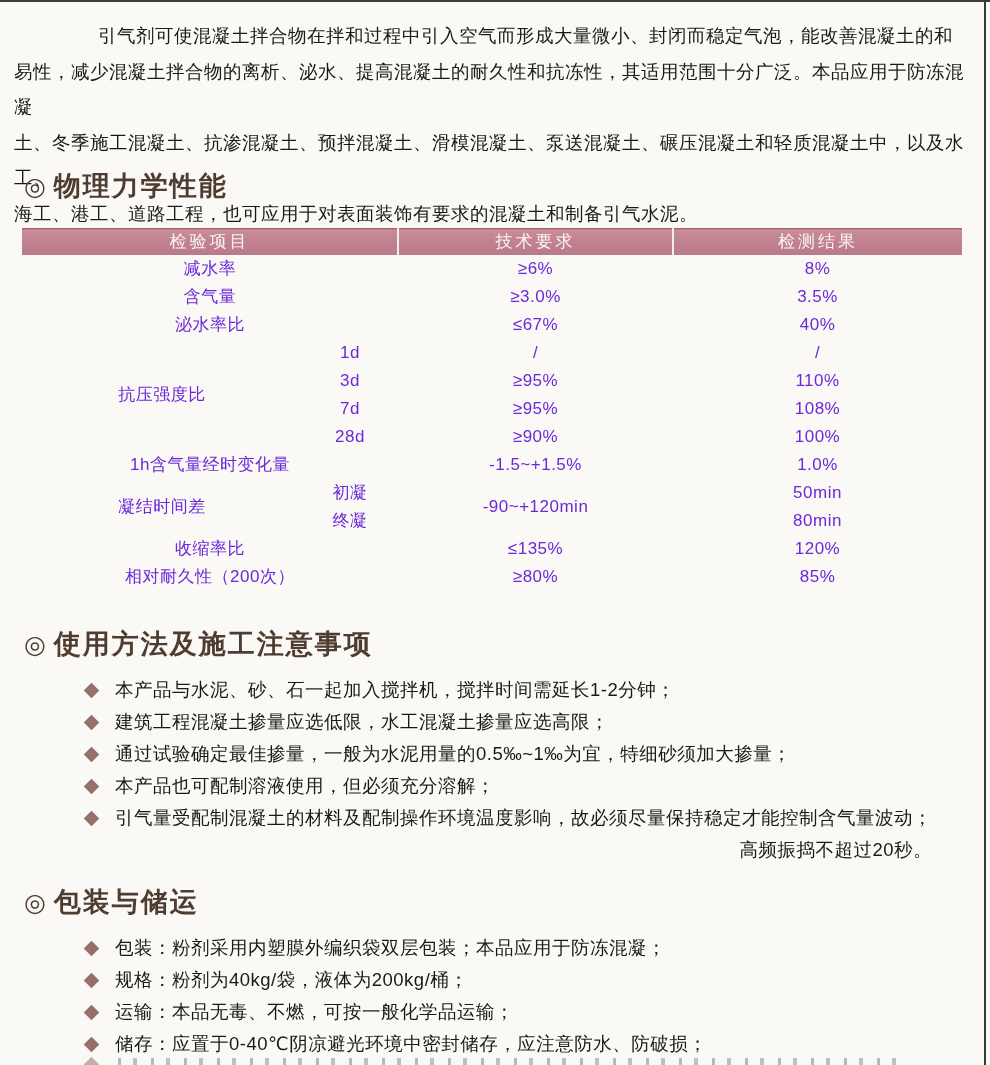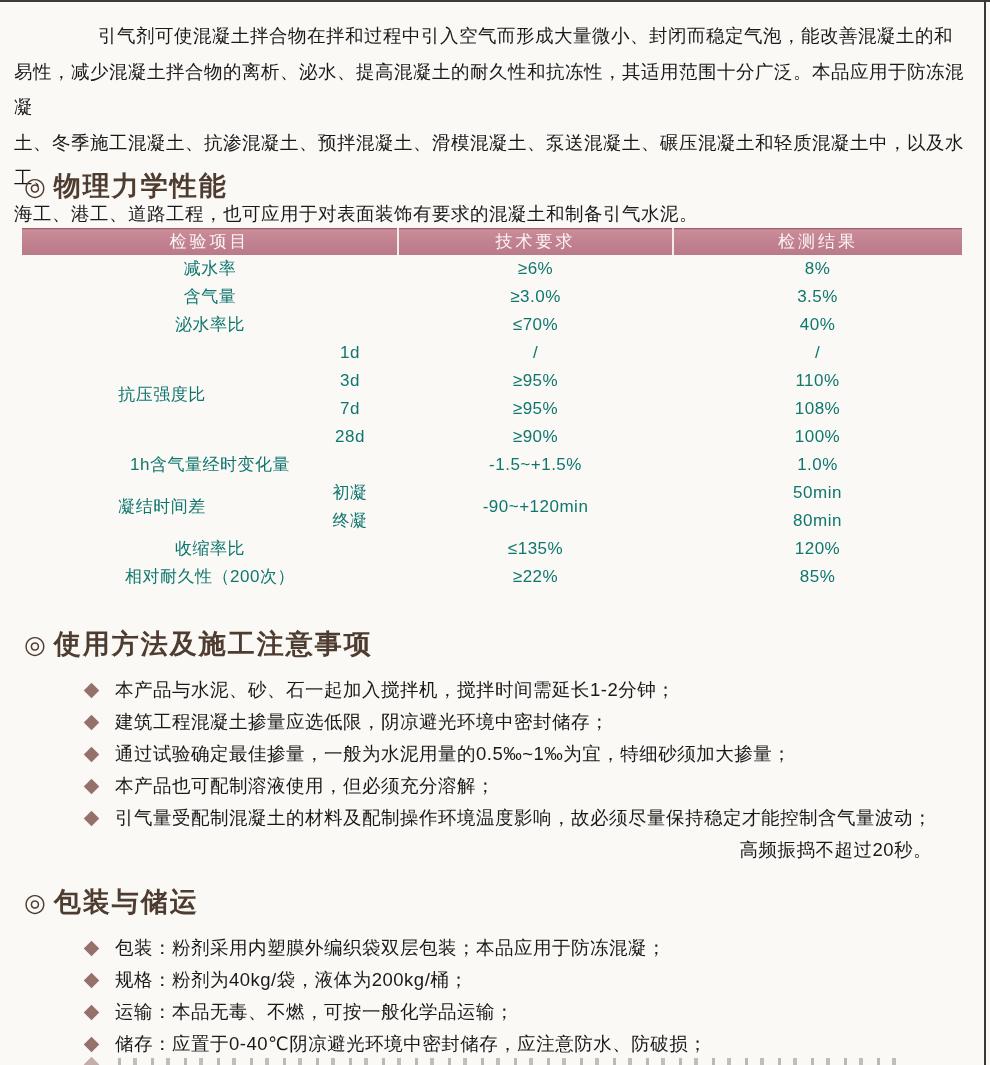--- a/index.html
+++ b/index.html
@@ -32,21 +32,21 @@
 
   .perf-table { position:absolute; top:228px; left:22px; }
   table { border-collapse:collapse; table-layout:fixed; width:940px; }
   th {
     height:26px; font-size:17px; font-weight:normal; letter-spacing:3px;
     color:#faf4f2; 
     background:linear-gradient(180deg,#ca8c97 0%, #c08090 55%, #b97a86 100%);
     border-top:1px solid #9e606c;
   }
   th.sep { border-left:2px solid #f1ede9;margin-top:8px; }
-  td { height:28px; text-align:center; font-size:17px; color:#0f766e; letter-spacing:0.5px; }
+  td { height:28px; text-align:center; font-size:17px; color:#6d28d9; letter-spacing:0.5px; }
 
   .bullet-list { position:absolute; left:86px; width:880px;text-align:right; }
   #usage-list { top:674px; }
   #packaging-list { top:932px; }
   .bullet-row { display:flex; align-items:flex-start; }
   .bullet-diamond {
     flex:none; width:11px; height:11px; background:#96716b;
     transform:rotate(45deg); margin:11px 18px 0 0;
   }
   .bullet-text {
@@ -100,21 +100,21 @@
       <td>≥6%</td>
       <td>8%</td>
     </tr>
     <tr>
       <td colspan="2">含气量</td>
       <td>≥3.0%</td>
       <td>3.5%</td>
     </tr>
     <tr>
       <td colspan="2">泌水率比</td>
-      <td>≤70%</td>
+      <td>≤67%</td>
       <td>40%</td>
     </tr>
     <tr>
       <td rowspan="4">抗压强度比</td>
       <td>1d</td>
       <td>/</td>
       <td>/</td>
     </tr>
     <tr>
       <td>3d</td>
@@ -146,40 +146,40 @@
       <td>终凝</td>
       <td>80min</td>
     </tr>
     <tr>
       <td colspan="2">收缩率比</td>
       <td>≤135%</td>
       <td>120%</td>
     </tr>
     <tr>
       <td colspan="2">相对耐久性（200次）</td>
-      <td>≥22%</td>
+      <td>≥80%</td>
       <td>85%</td>
     </tr>
   </tbody>
     </table>
 </div>
 
 <div class="section-heading" id="heading-usage">
   <span class="heading-marker">◎</span>
   <span class="heading-text">使用方法及施工注意事项</span>
 </div>
 
 <div class="bullet-list" id="usage-list">
   <div class="bullet-row">
     <span class="bullet-diamond"></span>
     <span class="bullet-text">本产品与水泥、砂、石一起加入搅拌机，搅拌时间需延长1-2分钟；</span>
   </div>
   <div class="bullet-row">
     <span class="bullet-diamond"></span>
-    <span class="bullet-text">建筑工程混凝土掺量应选低限，阴凉避光环境中密封储存；</span>
+    <span class="bullet-text">建筑工程混凝土掺量应选低限，水工混凝土掺量应选高限；</span>
   </div>
   <div class="bullet-row">
     <span class="bullet-diamond"></span>
     <span class="bullet-text">通过试验确定最佳掺量，一般为水泥用量的0.5‰~1‰为宜，特细砂须加大掺量；</span>
   </div>
   <div class="bullet-row">
     <span class="bullet-diamond"></span>
     <span class="bullet-text">本产品也可配制溶液使用，但必须充分溶解；</span>
   </div>
   <div class="bullet-row">

